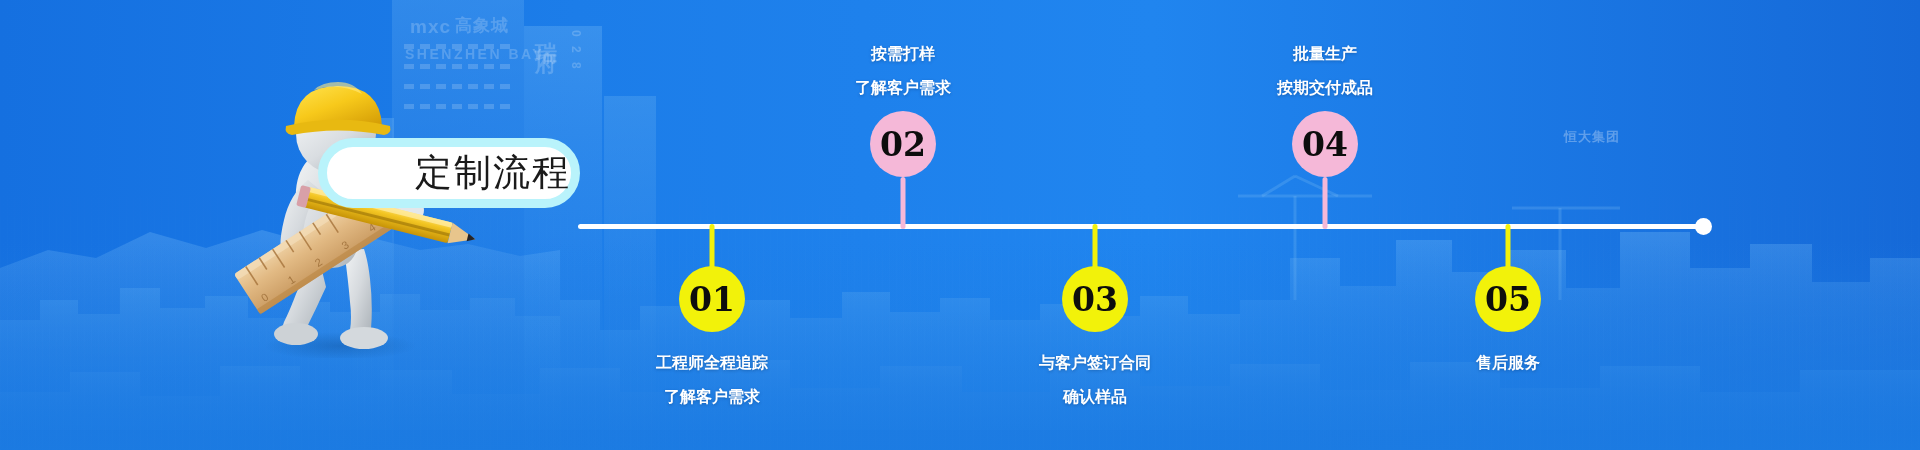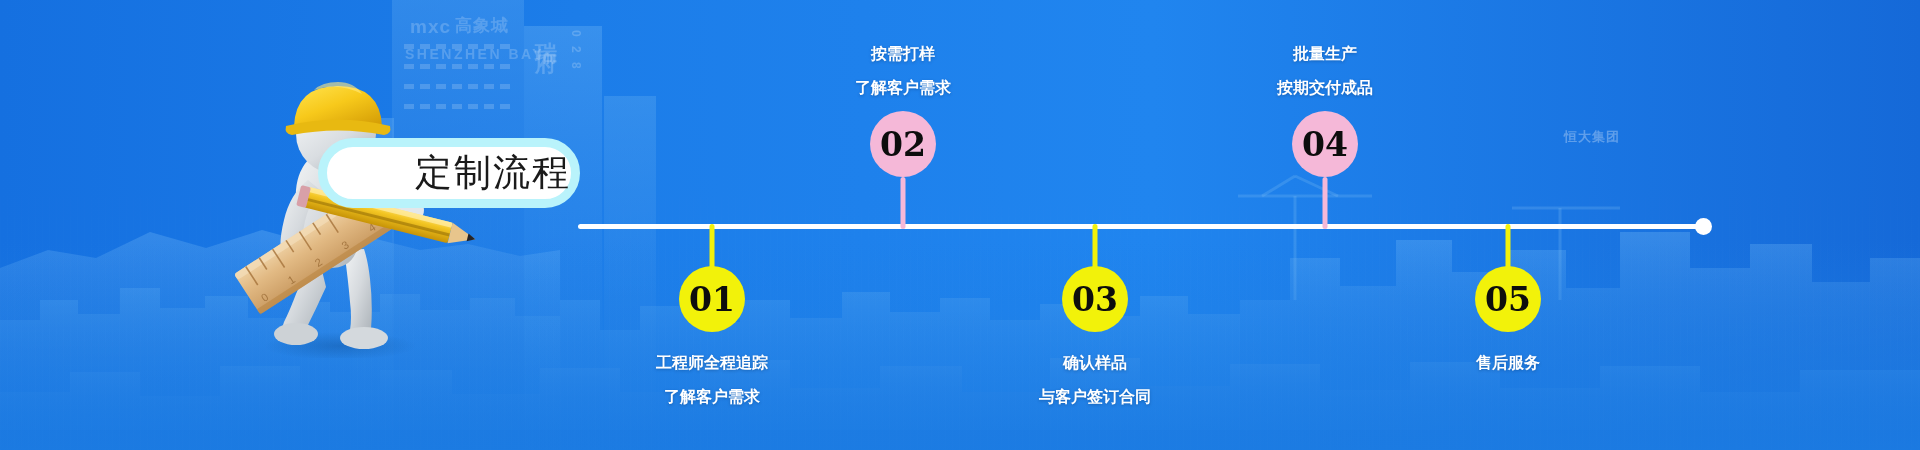--- a/index.html
+++ b/index.html
@@ -408,22 +408,22 @@
         <div class="badge" style="background: rgb(245, 184, 216); bottom: auto; top: -118px;">02</div>
         <div class="caption" style="bottom: auto; top: -192px;">
           <div>按需打样</div>
           <div>了解客户需求</div>
         </div>
       </div>
       <div class="node below" style="left: 1095px; width: 0px; top: 224px; height: 0px;">
         <div class="stem" style="background: rgb(242, 242, 10);"></div>
         <div class="badge" style="background: rgb(242, 242, 10);">03</div>
         <div class="caption">
+          <div>与客户签订合同</div>
           <div>确认样品</div>
-          <div>与客户签订合同</div>
         </div>
       </div>
       <div class="node above" style="left: 1325px; width: 0px; top: 229px; height: 0px;">
         <div class="stem" style="background: rgb(245, 184, 216); bottom: 0px; top: -52px; height: 52px;"></div>
         <div class="badge" style="background: rgb(245, 184, 216); bottom: auto; top: -118px;">04</div>
         <div class="caption" style="bottom: auto; top: -192px;">
           <div>批量生产</div>
           <div>按期交付成品</div>
         </div>
       </div>

